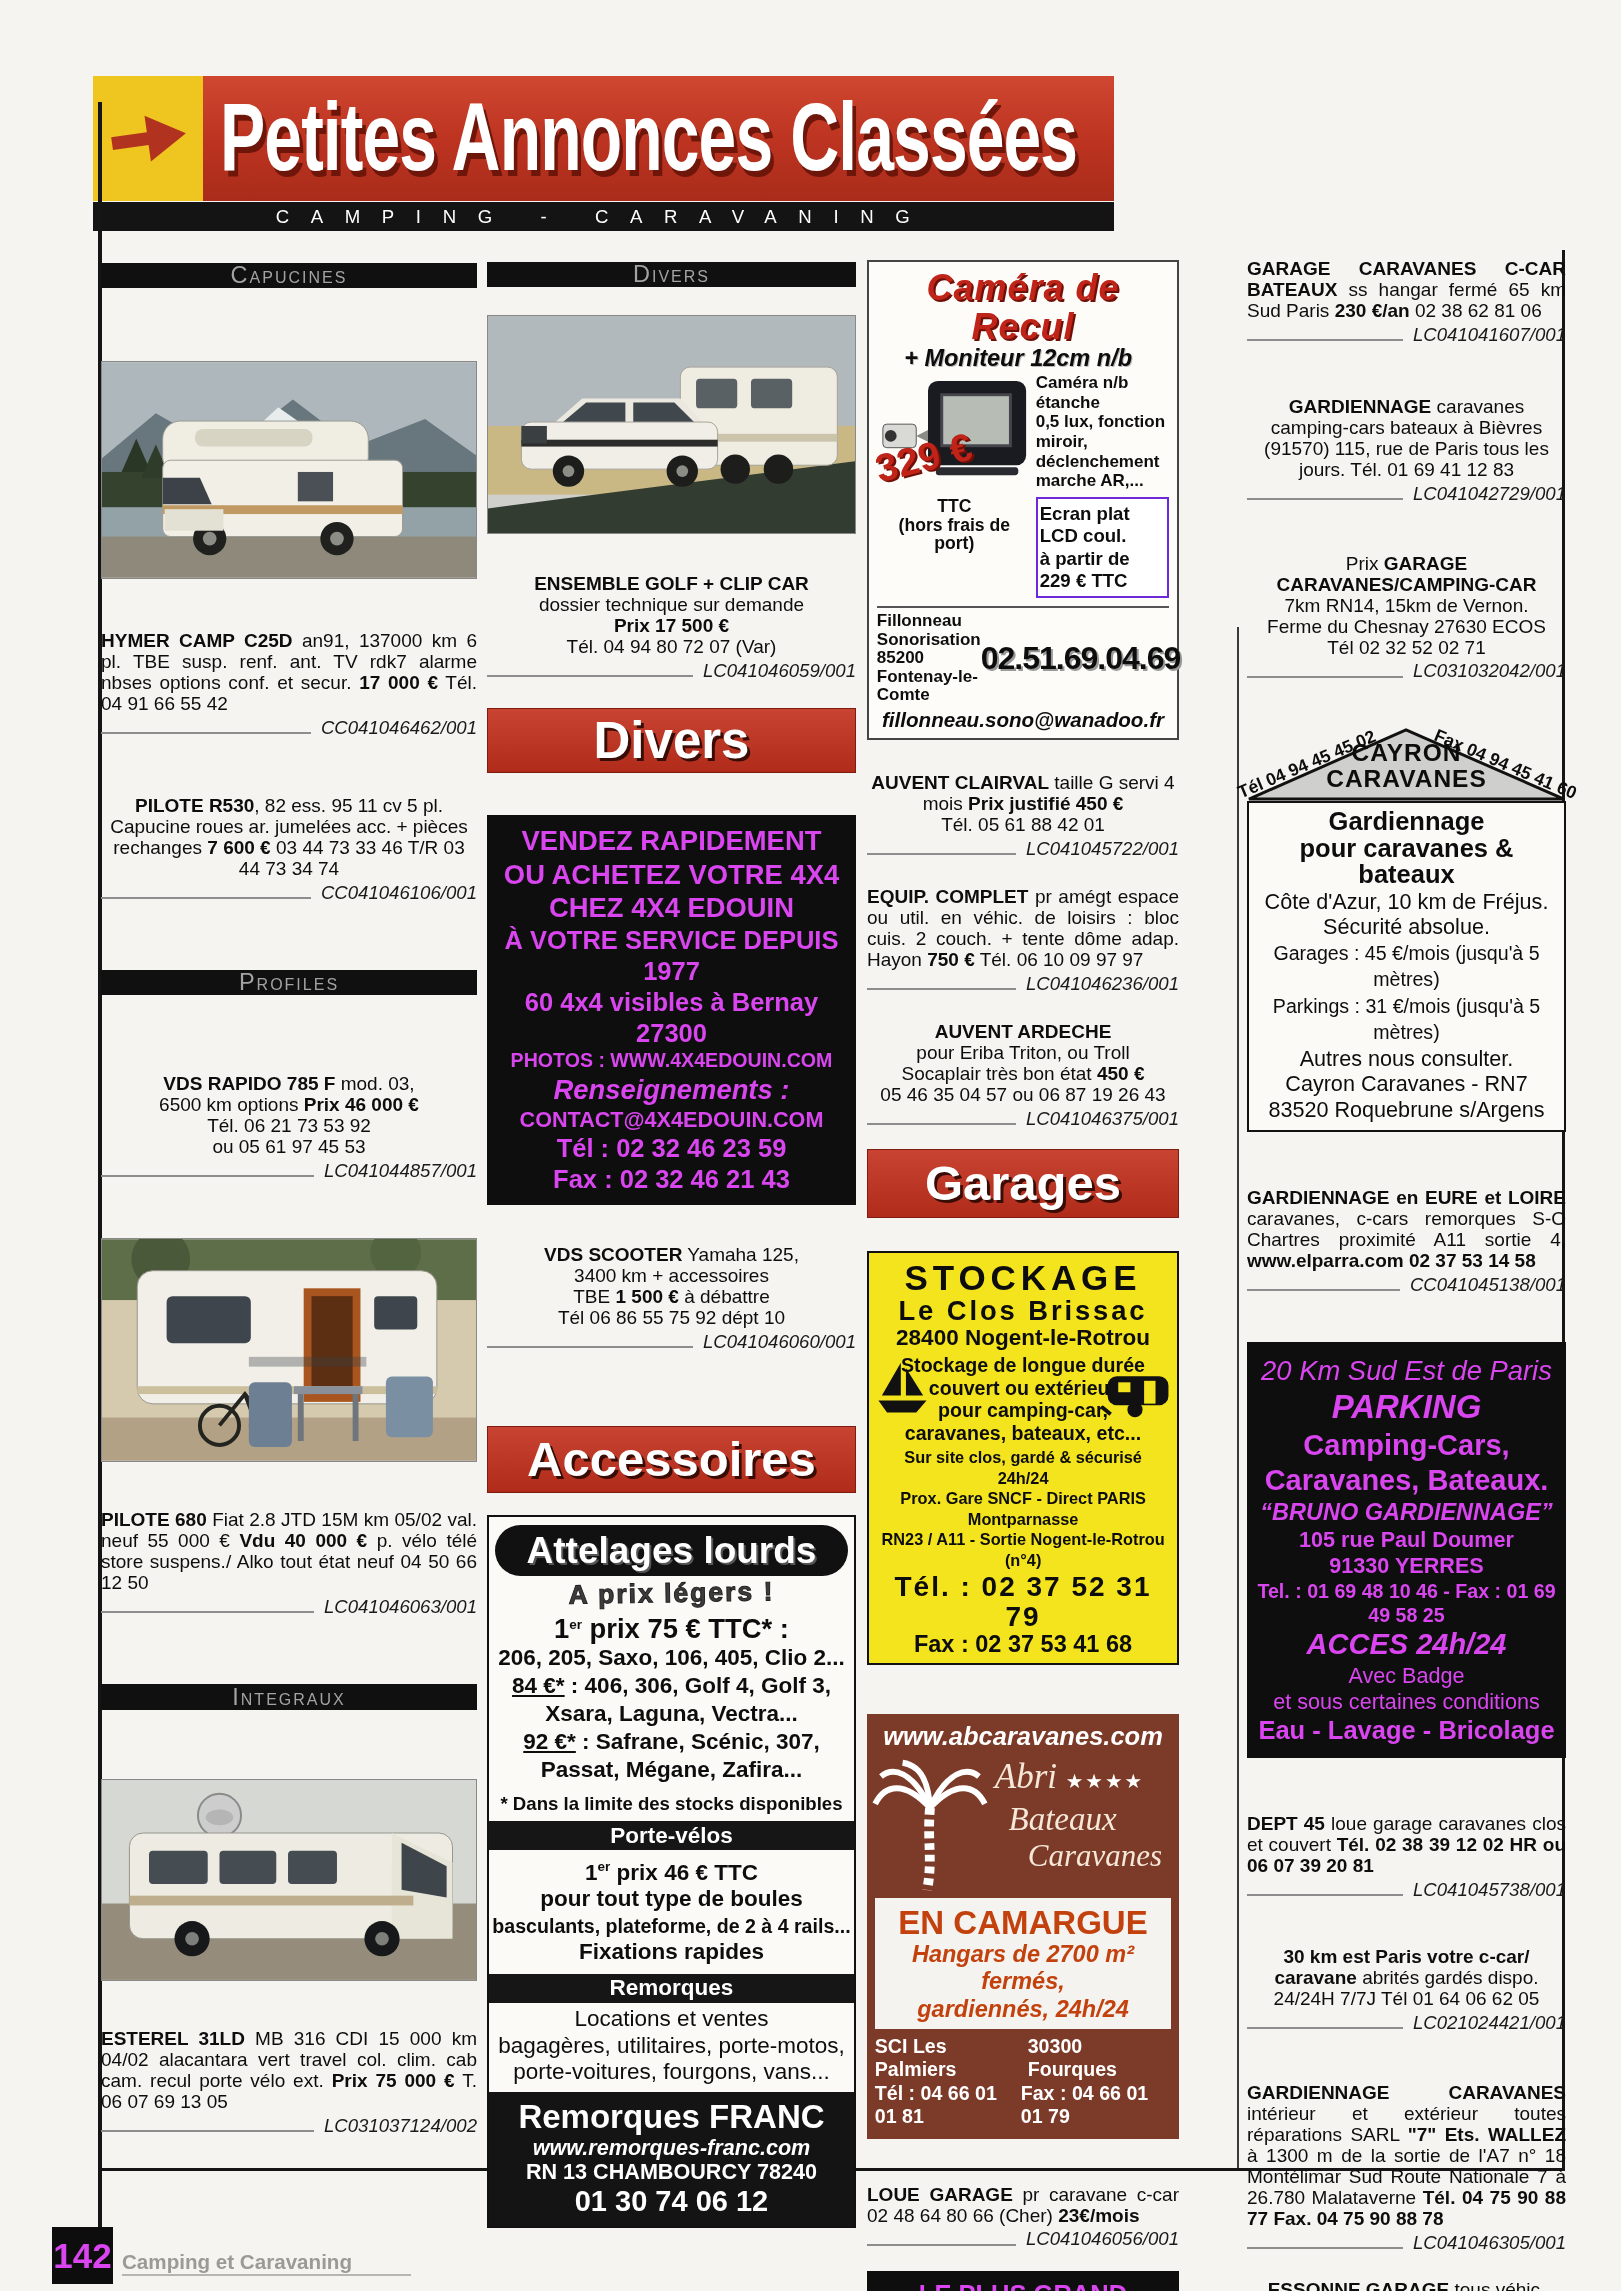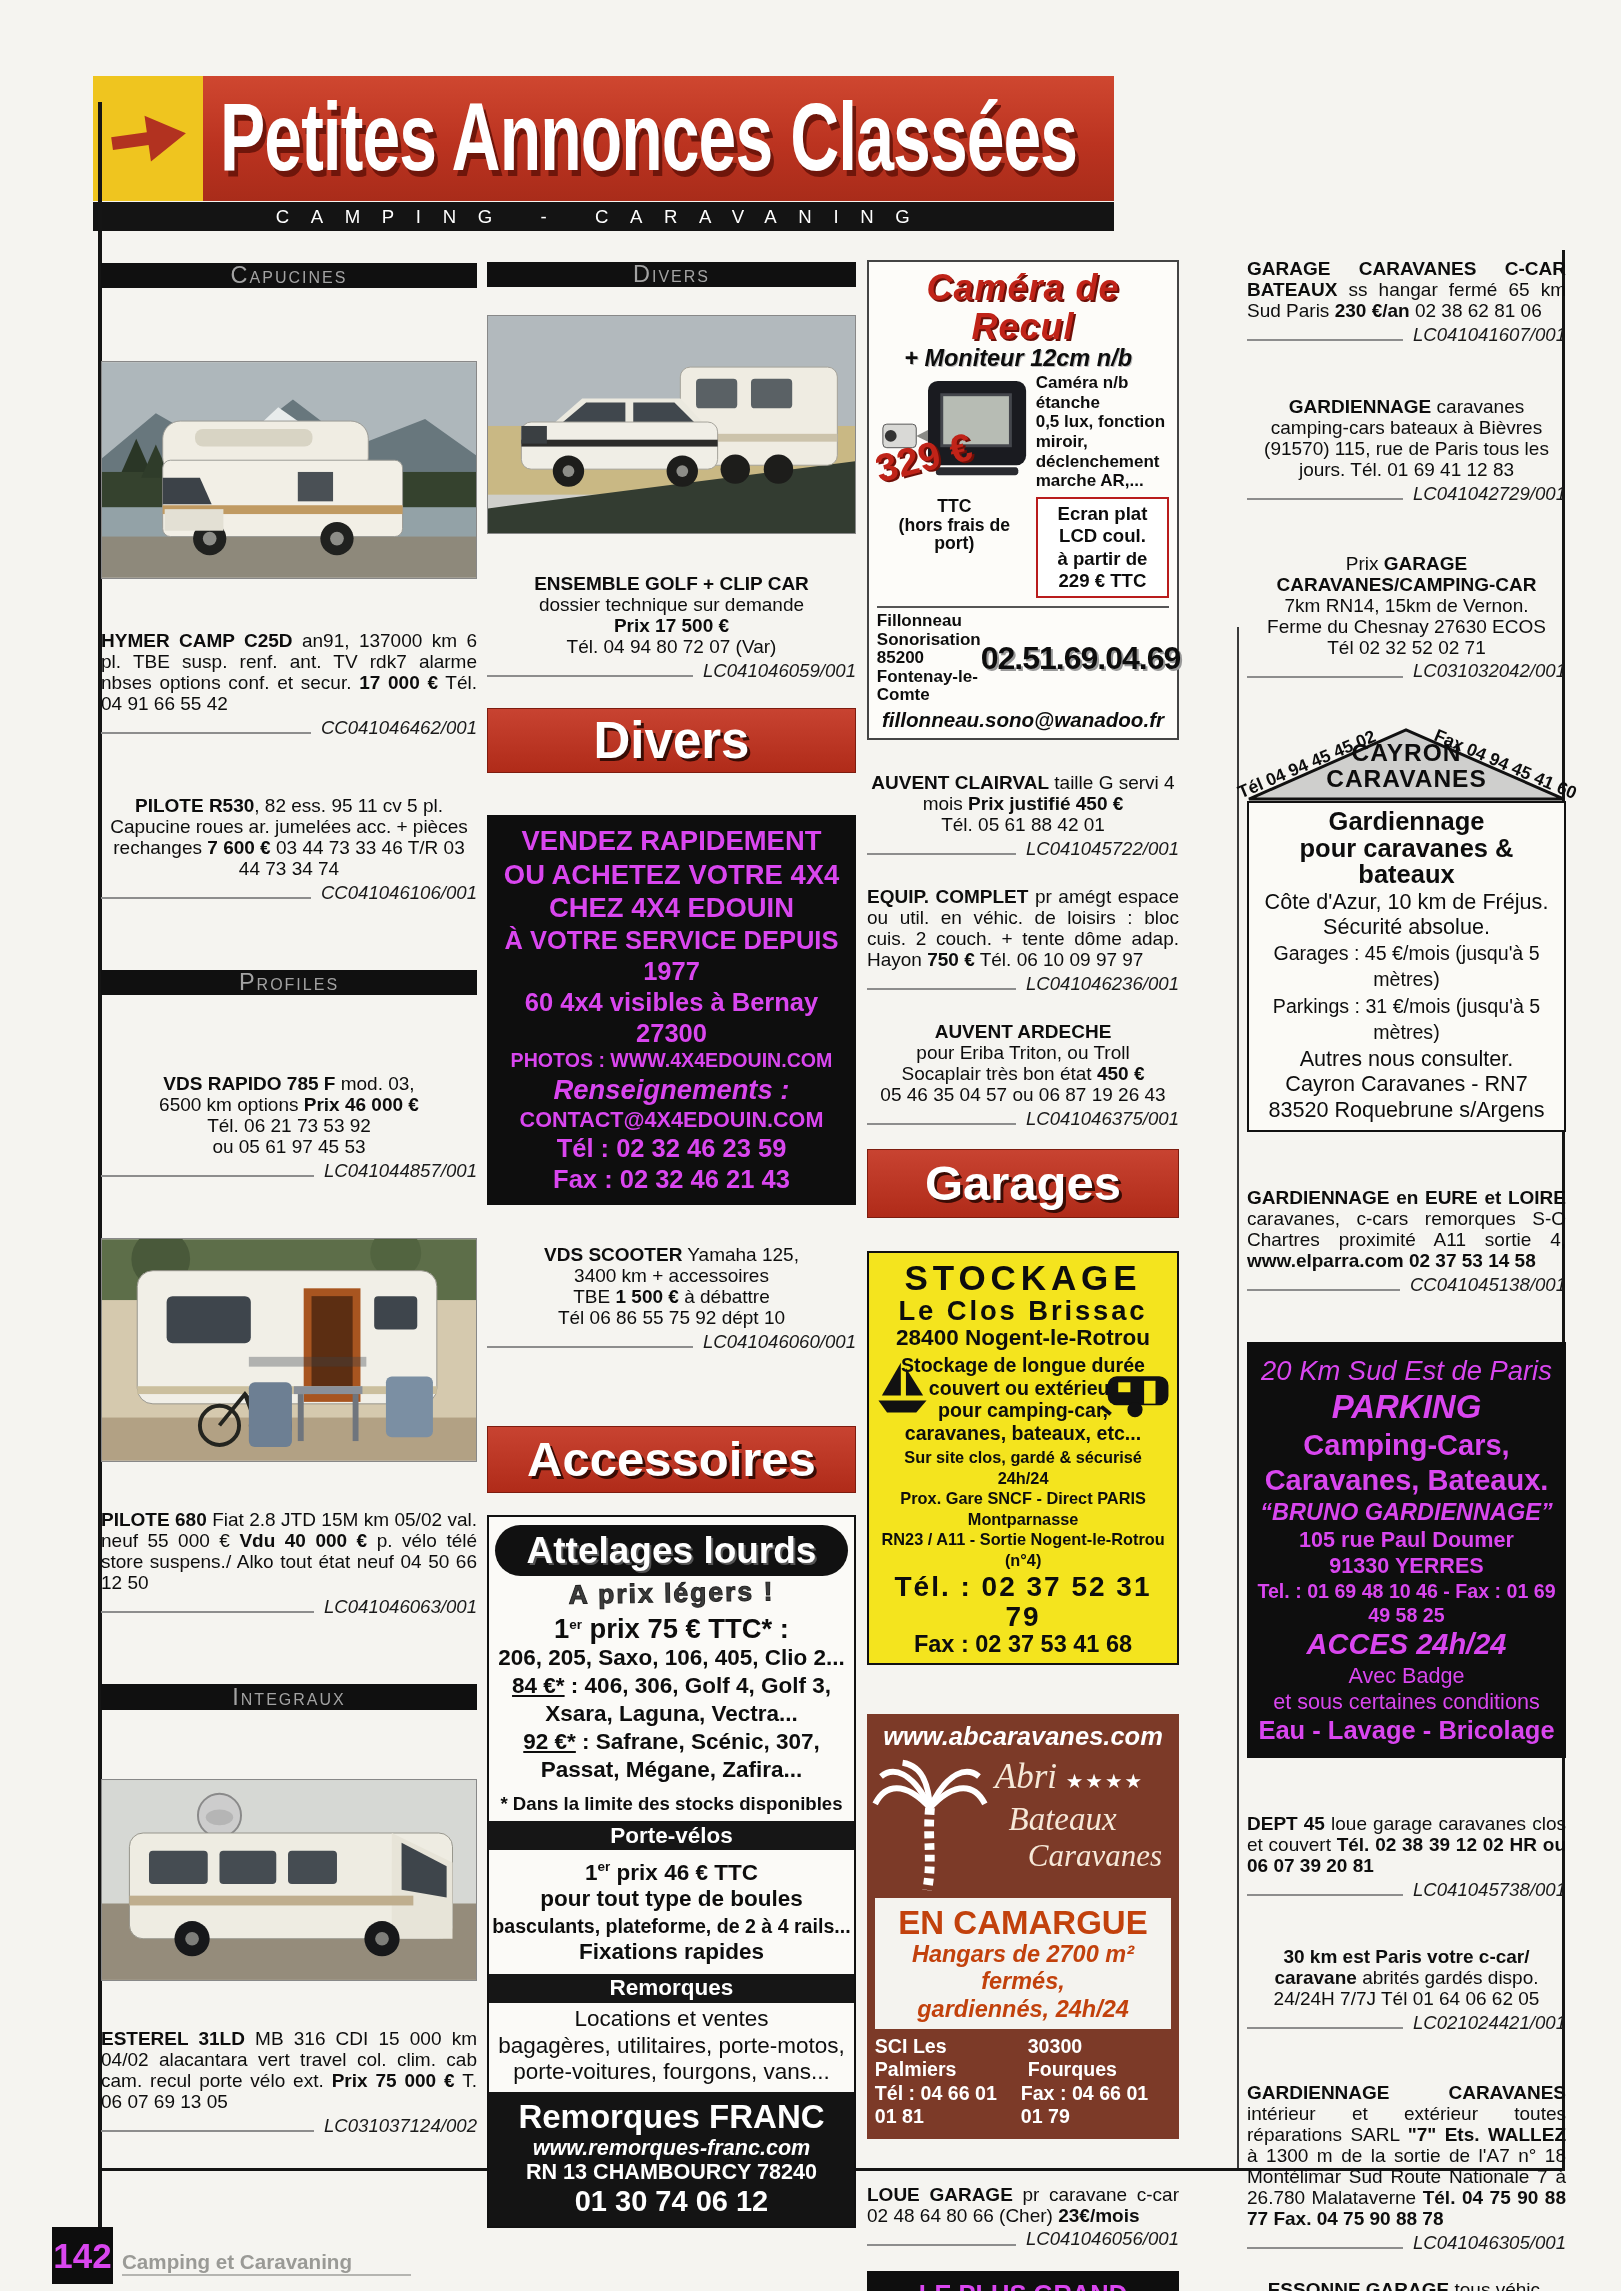--- a/index.html
+++ b/index.html
@@ -71,21 +71,21 @@
              text-shadow:2px 2px 0 #6e0f08;letter-spacing:1px;line-height:39px;}
   .cam-sub{font-weight:700;font-style:italic;font-size:23.5px;text-align:center;padding-right:9.8px;
            text-shadow:1px 1px 0 #bbb;line-height:25.5px;}
   .cam-row{display:flex;margin-top:2px;}
   .cam-left{width:155px;position:relative;}
   .cam-right{flex:1;padding-left:3.9px;}
   .cam-desc{font-size:17px;line-height:19.6px;font-weight:600;}
   .cam-price{position:absolute;left:-2px;top:63px;color:#c02318;font-weight:700;font-size:39px;
              transform:rotate(-14deg);text-shadow:2px 2px 0 #6e0f08;}
   .cam-ttc{text-align:center;font-weight:700;font-size:17.6px;line-height:18.6px;margin-top:2px;}
-  .cam-lcd{border:2px solid #b91c1c;margin-top:5.9px;padding:3.9px 2px;text-align:center;
+  .cam-lcd{border:2px solid #6d28d9;margin-top:5.9px;padding:3.9px 2px;text-align:left;
            font-weight:700;font-size:18.6px;line-height:22.5px;background:#fff;}
   .cam-foot{border-top:2px solid #555;margin-top:7.8px;padding-top:3.9px;display:flex;align-items:center;}
   .cam-co{font-weight:700;font-size:17px;line-height:18.6px;}
   .cam-phone{flex:1;text-align:right;font-weight:900;font-size:32px;letter-spacing:-1px;
              text-shadow:2px 2px 0 #999;}
   .cam-mail{text-align:center;font-weight:700;font-style:italic;font-size:20.6px;margin-top:2.9px;}
   
   .stock{border:2.9px solid #111;background:#f4e41e;text-align:center;padding:5.9px 3.9px;}
   .stock-t1{font-weight:700;font-size:35px;letter-spacing:4.9px;line-height:37px;}
   .stock-t2{font-weight:700;font-size:27.4px;letter-spacing:2.9px;line-height:29px;}

